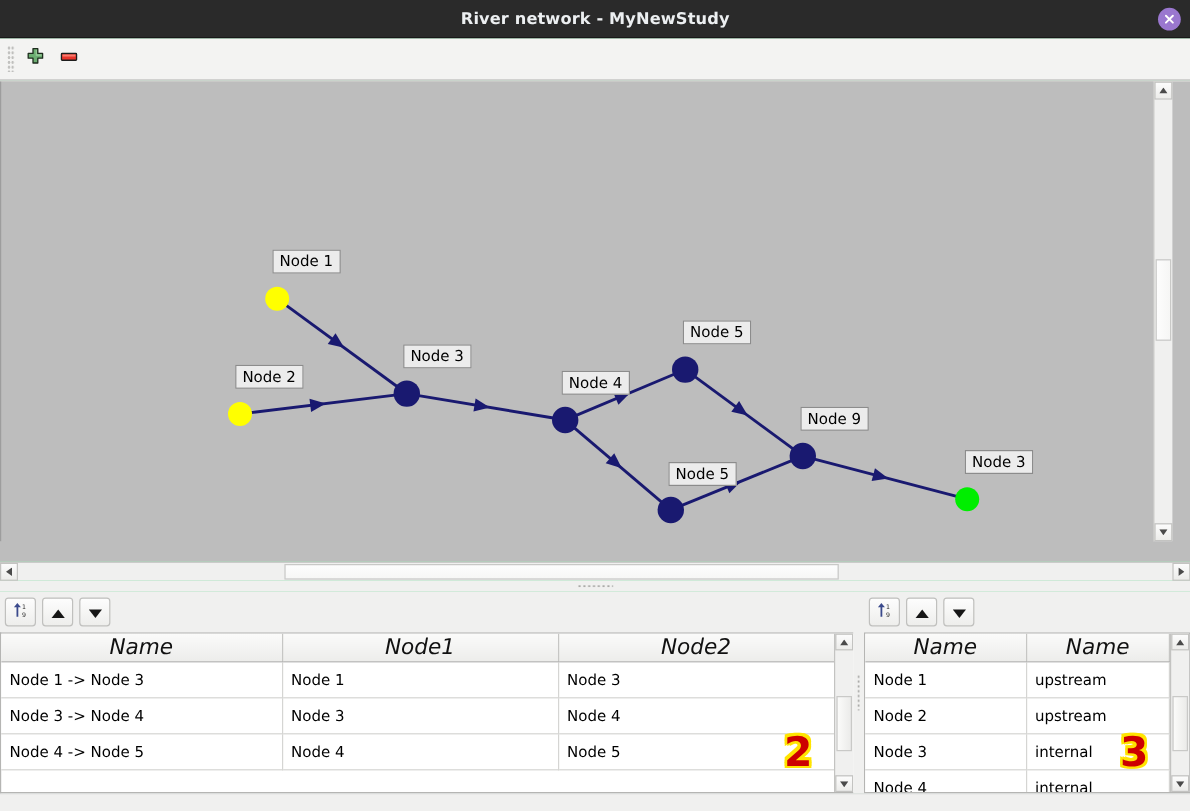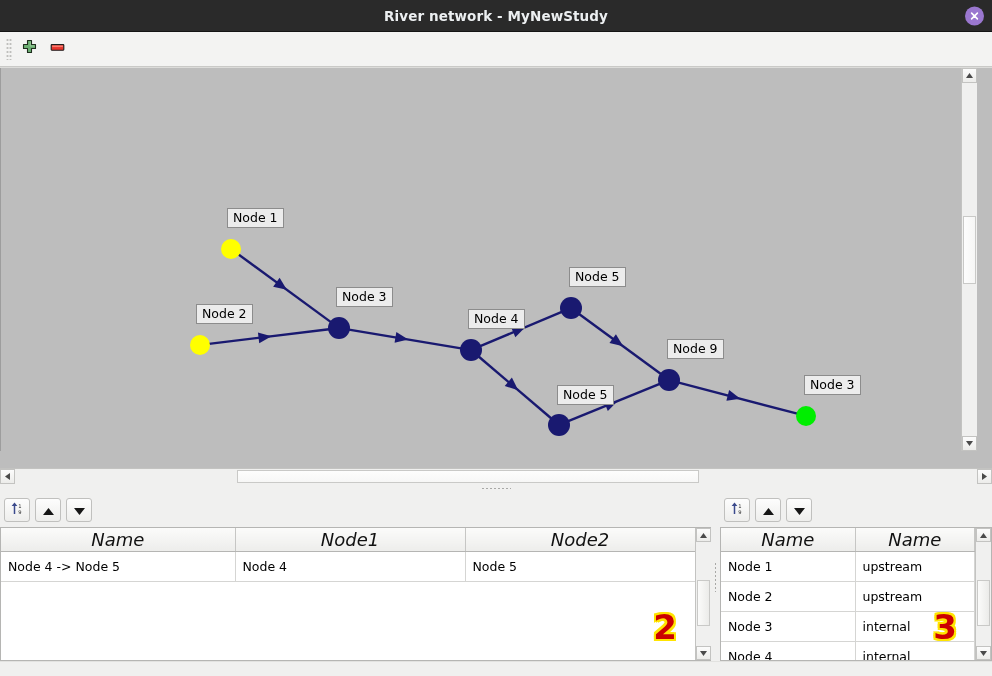--- a/index.html
+++ b/index.html
@@ -480,20 +480,30 @@
               </colgroup>
             <thead>
                 <tr id="links-head">
                   <th>Name</th>
                   <th>Node1</th>
                   <th>Node2</th>
                 </tr>
               </thead>
             <tbody id="links-body">
                 <tr>
+                  <td>Node 1 -&gt; Node 3</td>
+                  <td>Node 1</td>
+                  <td>Node 3</td>
+                </tr>
+                <tr>
+                  <td>Node 3 -&gt; Node 4</td>
+                  <td>Node 3</td>
+                  <td>Node 4</td>
+                </tr>
+                <tr>
                   <td>Node 4 -&gt; Node 5</td>
                   <td>Node 4</td>
                   <td>Node 5</td>
                 </tr>
               </tbody>
           </table>
         </div>
         <div class="tbl-vscroll">
           <div class="sb-arrow sb-up">
             <svg width="7" height="5" viewBox="0 0 7 5">

